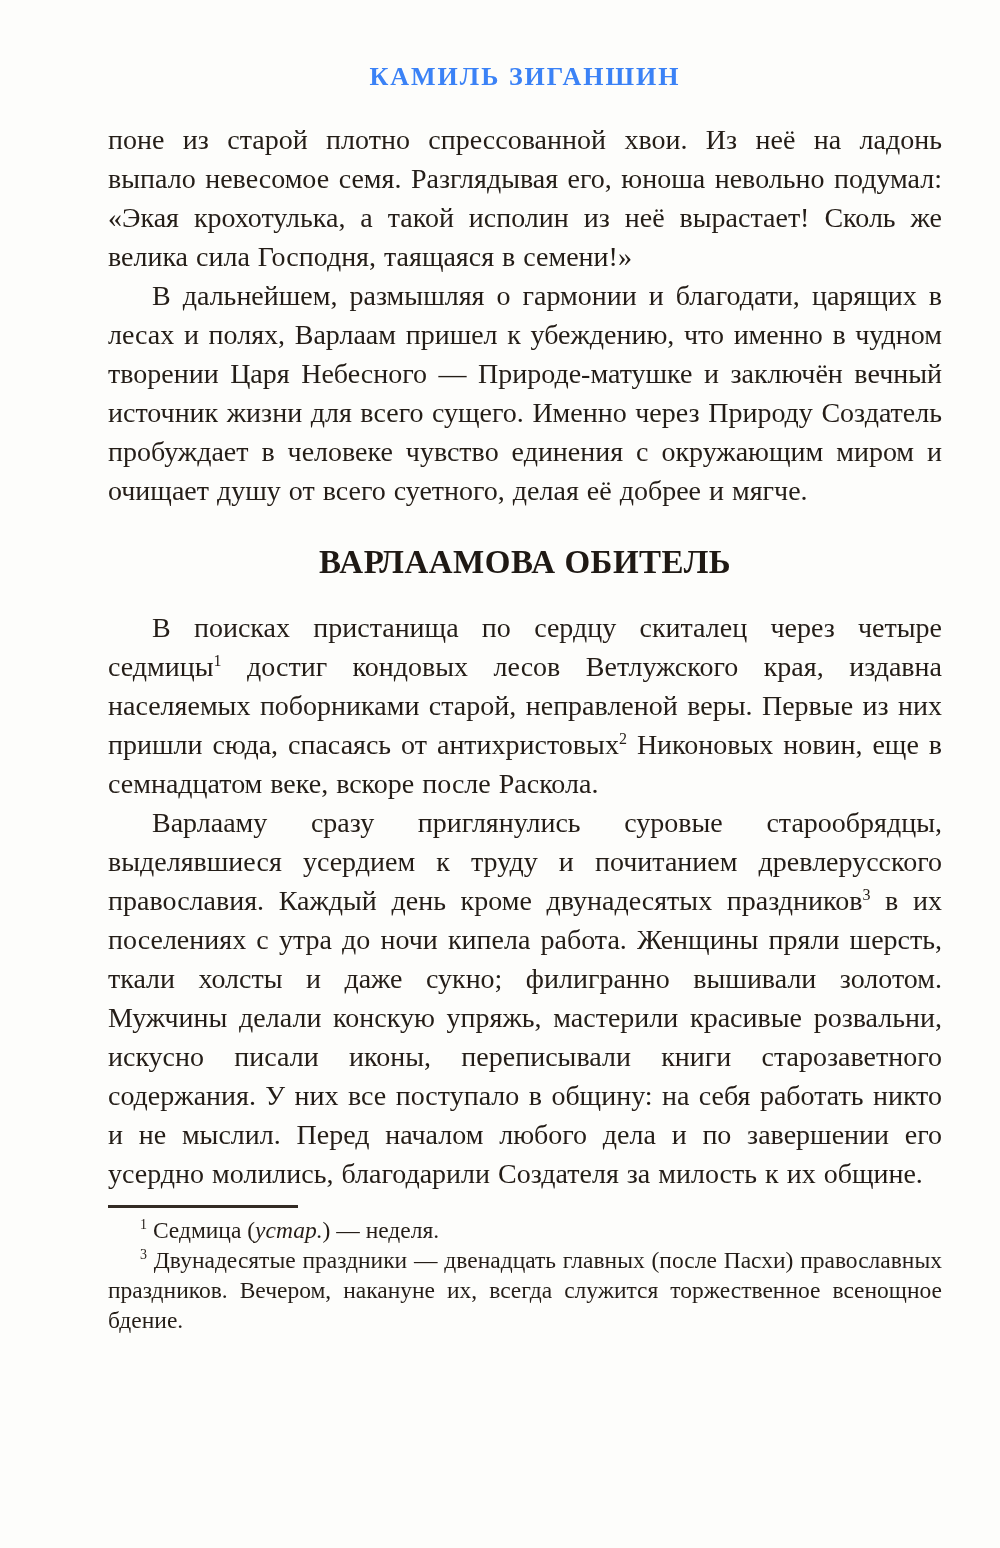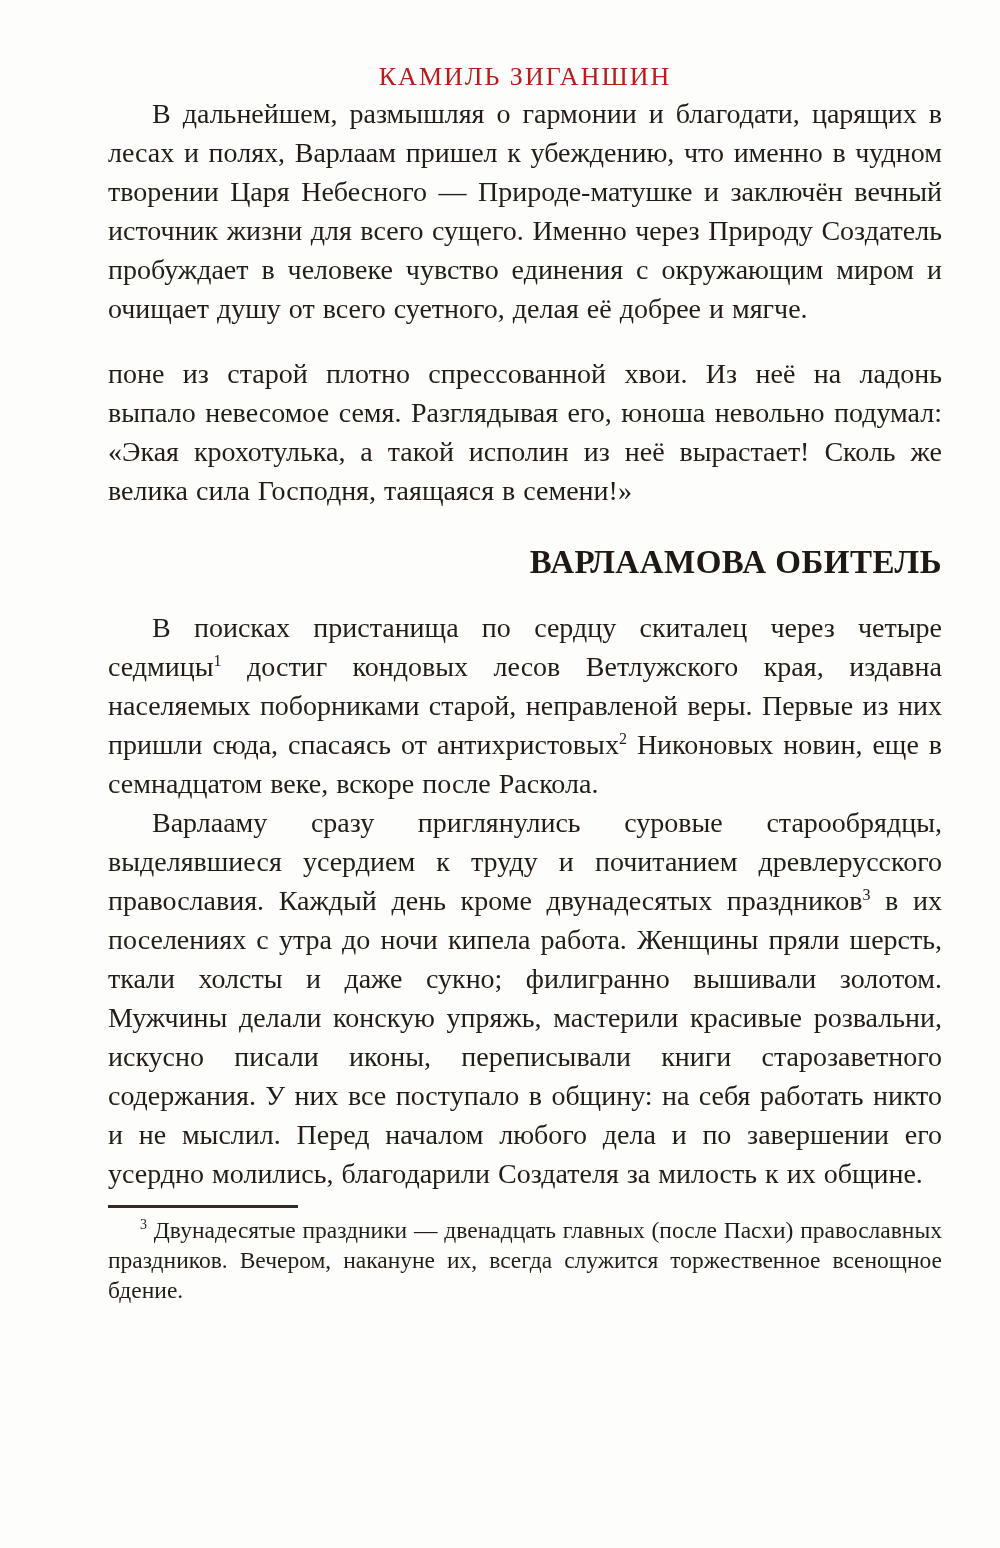--- a/index.html
+++ b/index.html
@@ -14,38 +14,38 @@
     margin: 0 auto;
     background: #fdfdfb;
     color: #241d17;
     font-family: "Liberation Serif", "DejaVu Serif", serif;
     box-sizing: border-box;
     padding: 60px 58px 0 108px;
     overflow: hidden;
   }
   .author-header {
     text-align: center;
-    font-weight: normal;
+    font-weight: bold;
     font-size: 26px;
     line-height: 34px;
     letter-spacing: 2px;
     margin: 0;
-    color: #b91c1c;
+    color: #3b82f6;
   }
   .body-para {
     font-size: 28px;
     line-height: 39px;
     text-align: justify;
     margin: 0;
     word-spacing: 1px;
   }
   .indent { text-indent: 44px; }
   .para-first { margin-top: 26px; }
   .section-title {
-    text-align: right;
+    text-align: center;
     font-weight: bold;
     font-size: 33px;
     line-height: 40px;
     margin: 32px 0 26px 0;
     letter-spacing: 0.5px;
     color: #1f1914;
   }
   sup.fn-ref {
     font-size: 16px;
     line-height: 0;
@@ -68,34 +68,35 @@
   .footnote sup.fn-ref { font-size: 14px; }
   .footnote em { font-style: italic; }
 </style>
 </head>
 <body>
 
 <div class="page">
 
   <h1 class="author-header">КАМИЛЬ ЗИГАНШИН</h1>
 
+  <p class="body-para para-first">поне из старой плотно спрессованной хвои. Из неё на ладонь выпало невесомое семя. Разглядывая его, юноша невольно подумал: «Экая крохотулька, а такой исполин из неё вырастает! Сколь же велика сила Господня, таящаяся в семени!»</p>
+
   <p class="body-para indent">В дальнейшем, размышляя о гармонии и благодати, царящих в лесах и полях, Варлаам пришел к убеждению, что именно в чудном творении Царя Небесного — Природе-матушке и заключён вечный источник жизни для всего сущего. Именно через Природу Создатель пробуждает в человеке чувство единения с окружающим миром и очищает душу от всего суетного, делая её добрее и мягче.</p>
-
-  <p class="body-para para-first">поне из старой плотно спрессованной хвои. Из неё на ладонь выпало невесомое семя. Разглядывая его, юноша невольно подумал: «Экая крохотулька, а такой исполин из неё вырастает! Сколь же велика сила Господня, таящаяся в семени!»</p>
 
   <h2 class="section-title">ВАРЛААМОВА ОБИТЕЛЬ</h2>
 
   <p class="body-para indent"><span>В поисках пристанища по сердцу скиталец через четыре седмицы</span><sup class="fn-ref">1</sup><span> достиг кондовых лесов Ветлужского края, издавна населяемых поборниками старой, неправленой веры. Первые из них пришли сюда, спасаясь от антихристовых</span><sup class="fn-ref">2</sup><span> Никоновых новин, еще в семнадцатом веке, вскоре после Раскола.</span></p>
 
   <p class="body-para indent"><span>Варлааму сразу приглянулись суровые старообрядцы, выделявшиеся усердием к труду и почитанием древлерусского православия. Каждый день кроме двунадесятых праздников</span><sup class="fn-ref">3</sup><span> в их поселениях с утра до ночи кипела работа. Женщины пряли шерсть, ткали холсты и даже сукно; филигранно вышивали золотом. Мужчины делали конскую упряжь, мастерили красивые розвальни, искусно писали иконы, переписывали книги старозаветного содержания. У них все поступало в общину: на себя работать никто и не мыслил. Перед началом любого дела и по завершении его усердно молились, благодарили Создателя за милость к их общине.</span></p>
 
 
   <hr class="footnote-rule">
 
   <div class="footnotes">
 
+    <p class="footnote"><sup class="fn-ref">1</sup><span> Седмица (</span><em>устар.</em><span>) — неделя.</span></p>
 
 
     <p class="footnote"><sup class="fn-ref">3</sup><span> Двунадесятые праздники — двенадцать главных (после Пасхи) православных праздников. Вечером, накануне их, всегда служится торжественное всенощное бдение.</span></p>
 
   </div>
 
 </div>
 
 </body></html>

